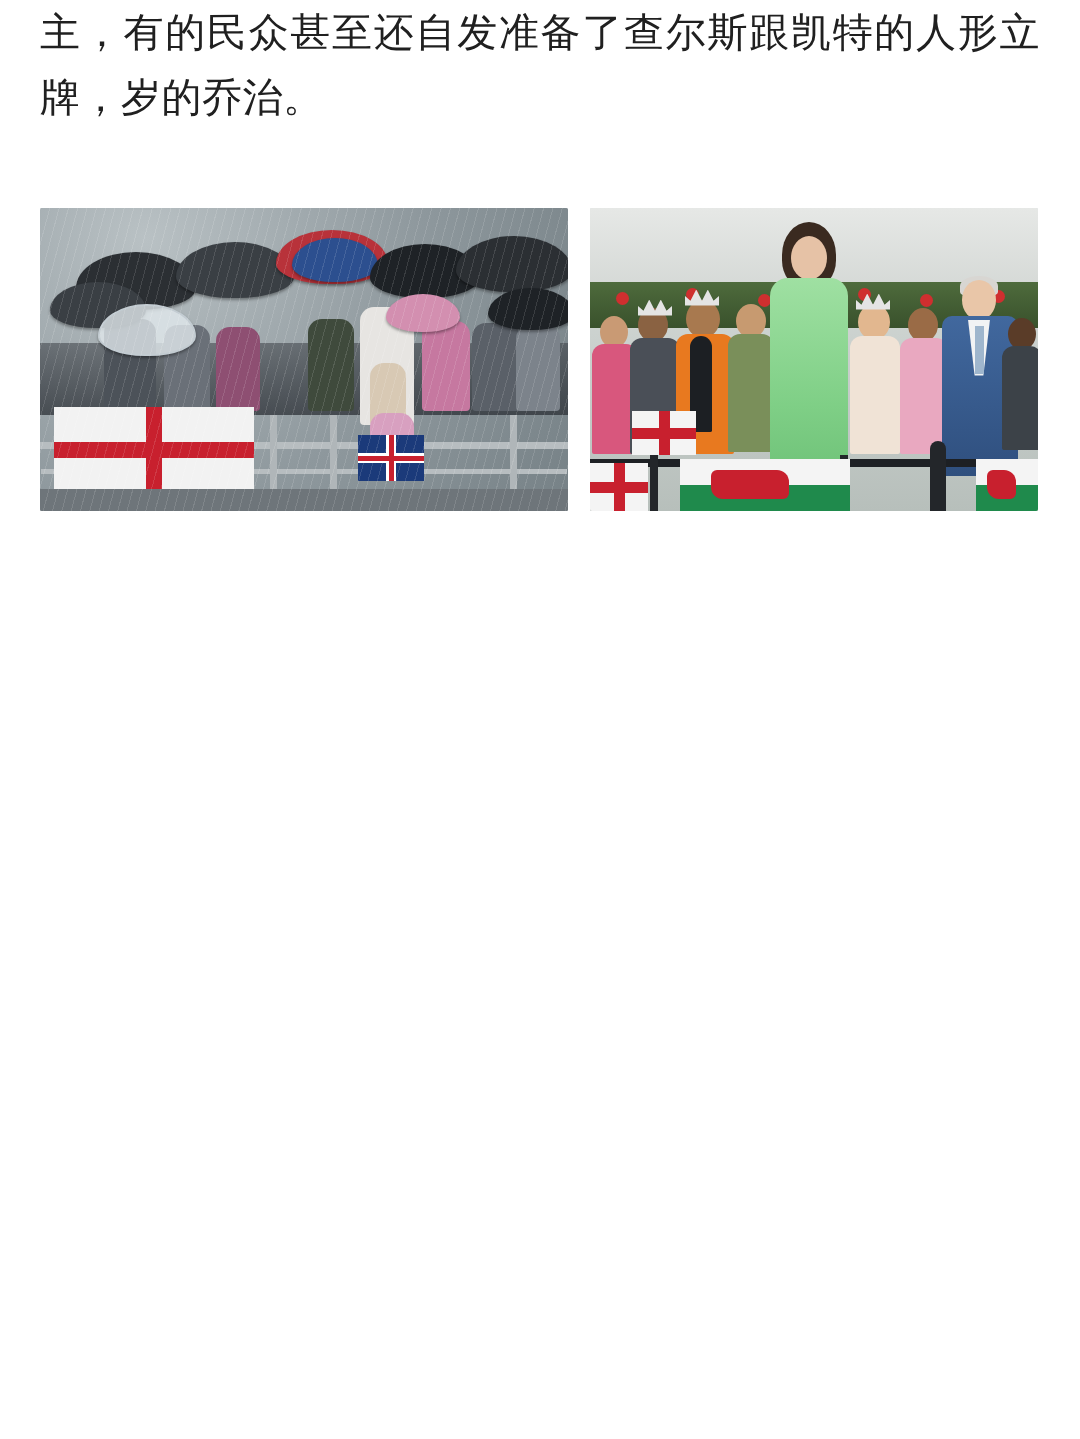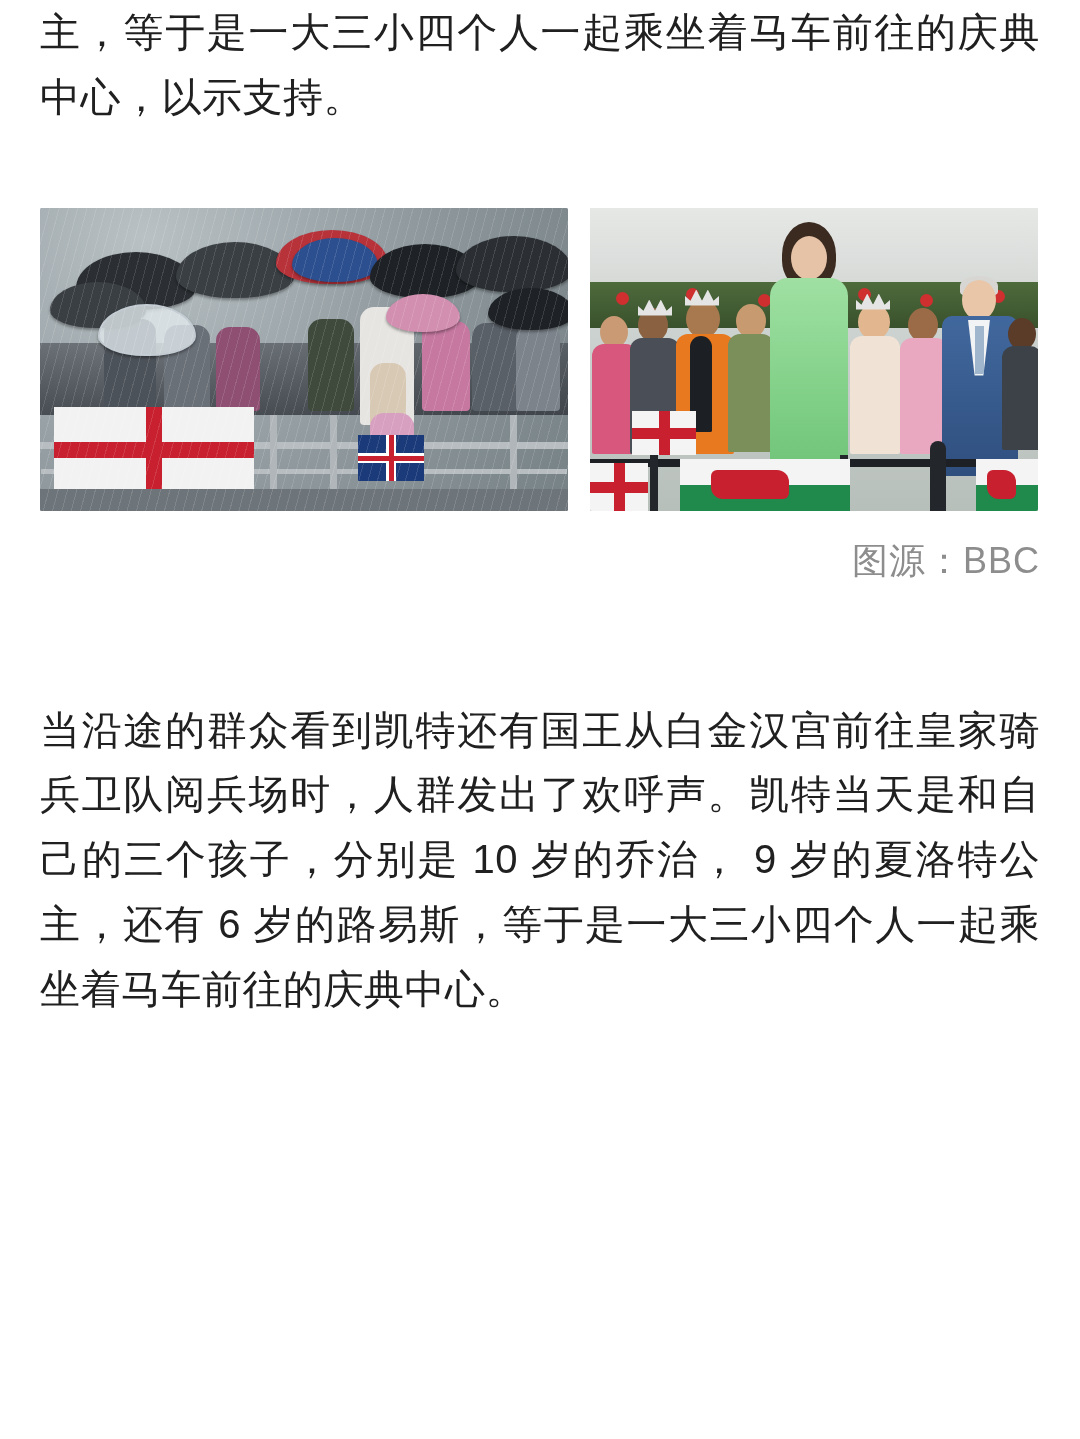--- a/index.html
+++ b/index.html
@@ -338,21 +338,21 @@
     top: 0; bottom: 0; left: 50%;
     width: 11px; margin-left: -5px;
     background: #c8202e;
   }
 </style>
 </head>
 <body>
 
 <div class="article">
 
-  <p class="body-text para-clipped-top">主，等于是一大三小四个人一起乘坐着马车前往的庆典中心，以示支持。</p>
+  <p class="body-text para-clipped-top">主，有的民众甚至还自发准备了查尔斯跟凯特的人形立牌，岁的乔治。</p>
 
   <div class="figure-block">
     <div class="figure-row">
 
       <div class="photo photo-left">
         <div class="rain-sky"></div>
 
         <div class="crowd-band"></div>
 
         <div class="person" style="left:64px; bottom:100px; width:52px; height:92px; background:#4c5259;"></div>
@@ -455,24 +455,22 @@
           <div class="drag"></div>
         </div>
         <div class="flag-wales" style="left:386px; width:62px;">
           <div class="drag"></div>
         </div>
         <div class="flag-eng" style="left:0px; bottom:0; width:58px; height:48px;"></div>
       </div>
 
     </div>
 
-    <div class="caption">图源：BBC</div>
   </div>
 
   <div class="para-gap"></div>
   <div class="para-gap"></div>
 
-  <p class="body-text">当沿途的群众看到凯特还有国王从白金汉宫前往皇家骑兵卫队阅兵场时，人群发出了欢呼声。凯特当天是和自己的三个孩子，分别是 10 岁的乔治， 9 岁的夏洛特公主，还有 6 岁的路易斯，等于是一大三小四个人一起乘坐着马车前往的庆典中心。</p>
 
   <div class="para-gap"></div>
 
 
 </div>
 
 </body></html>

